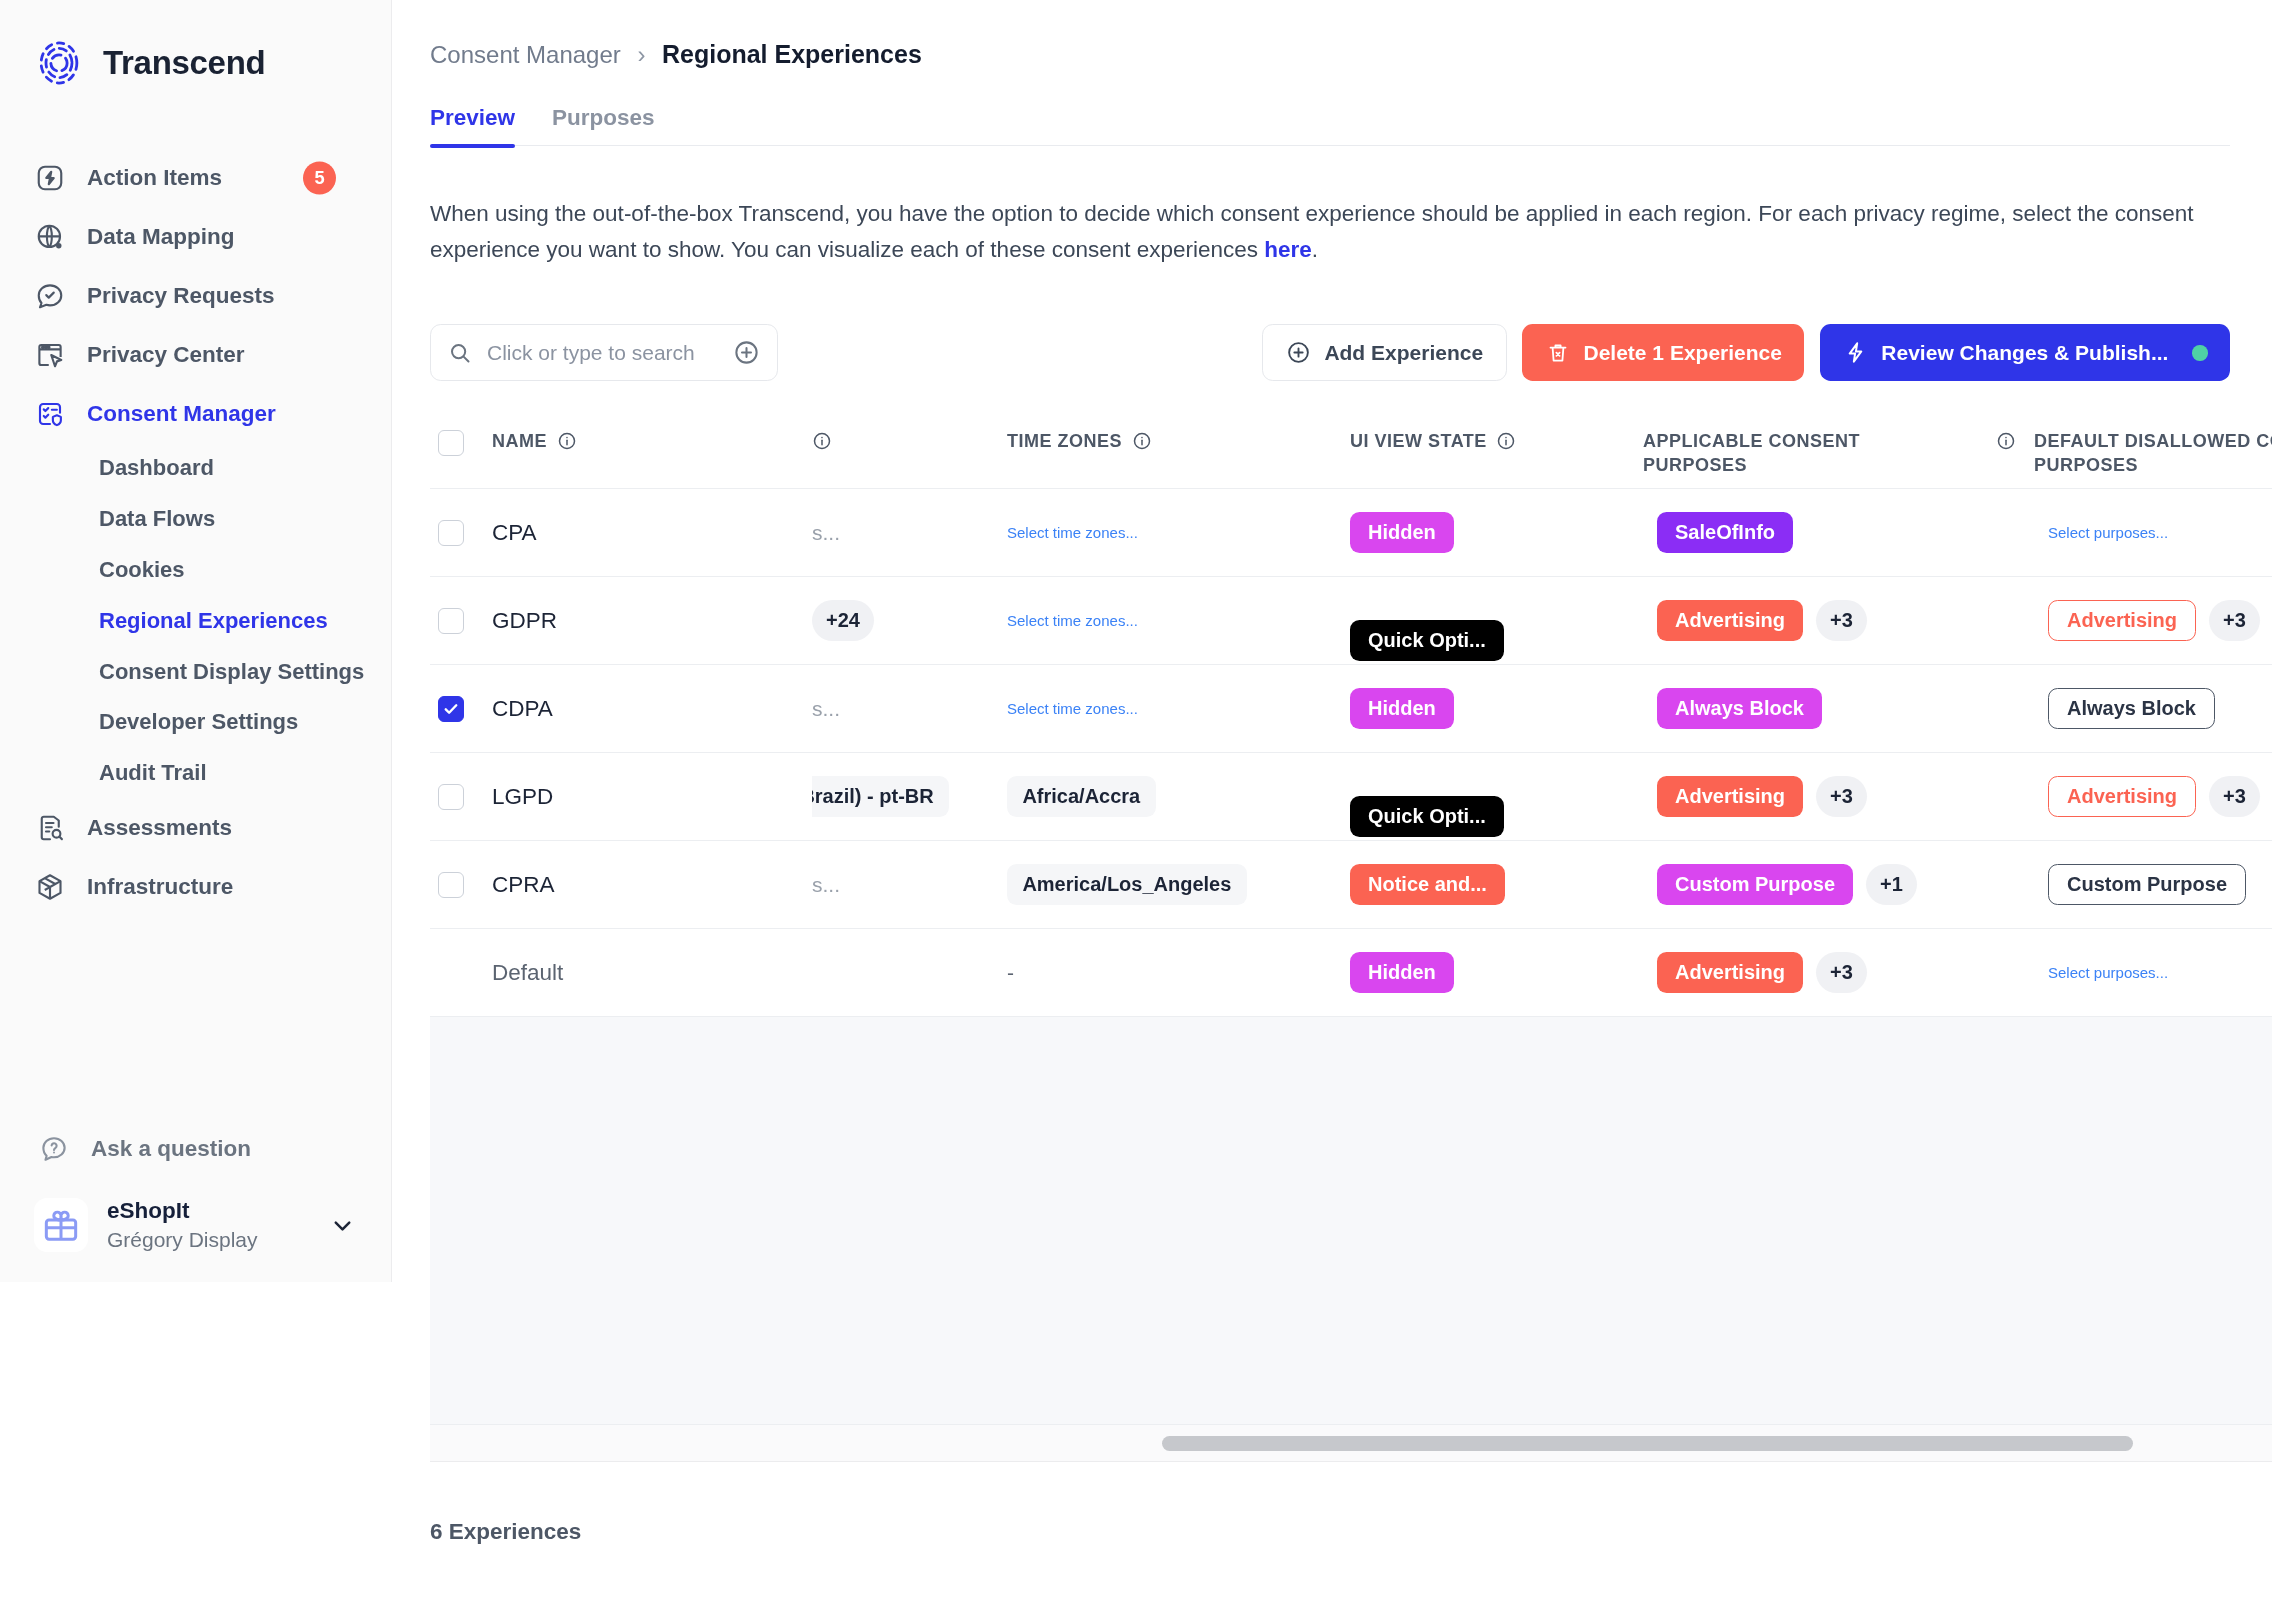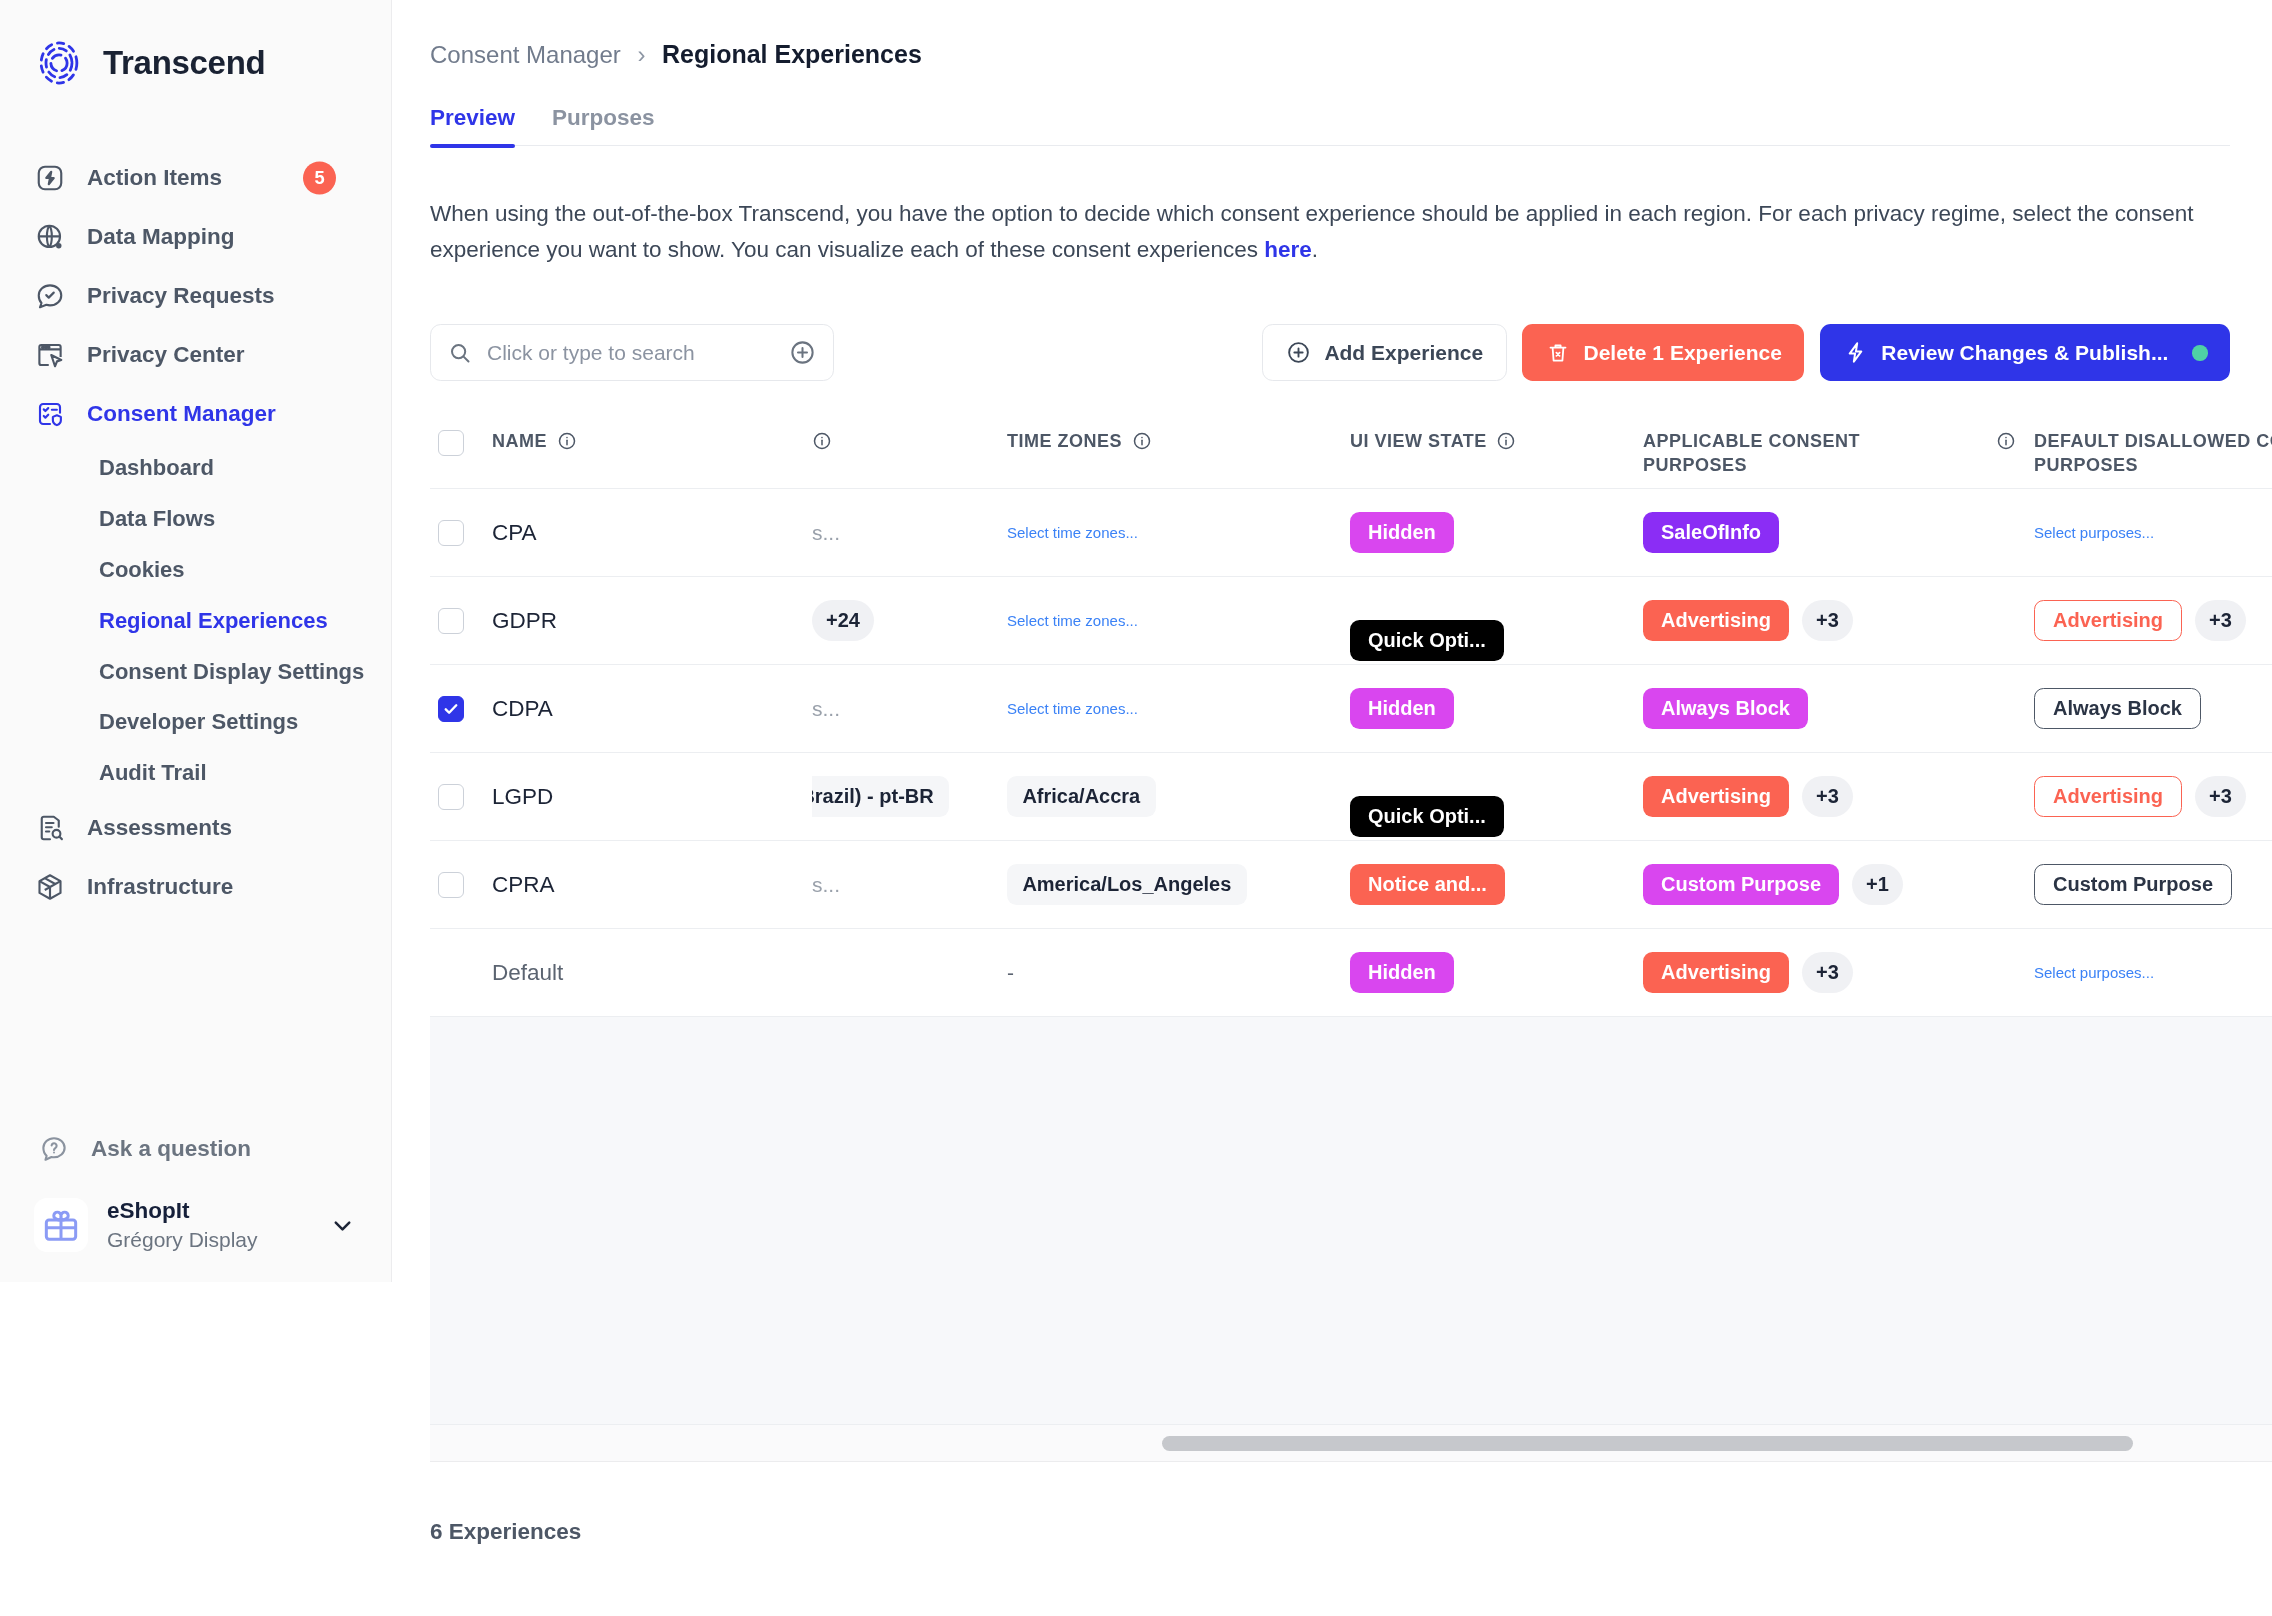--- a/index.html
+++ b/index.html
@@ -99,21 +99,21 @@
     font-size: 22.5px; line-height: 1.58; color: #3c4757; font-weight: 400;
   }
   .intro a { color: #2f35e8; font-weight: 700; text-decoration: none; }
 
   .toolbar {
     display: flex; align-items: center; justify-content: space-between;
     margin: 57px 43px 0 38px;
   }
   .search-box {
     display: flex; align-items: center; gap: 15.4px;
-    width: 404px; height: 57px;
+    width: 348px; height: 57px;
     border: 1.8px solid #e6e8ec; border-radius: 10.7px; background: #fff;
     padding: 0 16.6px;
   }
   .search-box .sicon { width: 24px; height: 24px; flex: 0 0 24px; }
   .search-ph { flex: 1; font-size: 21px; color: #8b93a1; white-space: nowrap; }
   .search-plus { width: 27px; height: 27px; flex: 0 0 27px; }
 
   .btn-row { display: flex; align-items: center; gap: 15.4px; }
   .btn {
     display: flex; align-items: center; gap: 13px;
@@ -139,21 +139,21 @@
     letter-spacing: 0.5px; text-transform: uppercase;
     display: flex; align-items: flex-start; gap: 9.5px; line-height: 1.32;
   }
   .info-ico { width: 20px; height: 20px; flex: 0 0 20px; margin-top: 1.2px; }
 
   .c-check { width: 62px; flex: 0 0 62px; display: flex; align-items: center; padding-left: 8.3px; }
   .c-name  { width: 320px; flex: 0 0 320px; }
   .c-reg   { width: 195px; flex: 0 0 195px; overflow: hidden; }
   .c-tz    { width: 343px; flex: 0 0 343px; }
   .c-ui    { width: 293px; flex: 0 0 293px; }
-  .c-acp   { width: 320px; flex: 0 0 320px; display: flex; align-items: center; gap: 13px; }
+  .c-acp   { width: 320px; flex: 0 0 320px; display: flex; align-items: center; gap: 13px; margin-left: 14px; }
   .c-acp-h { width: 320px; flex: 0 0 320px; }
   .c-sp    { width: 71px; flex: 0 0 71px; display: flex; justify-content: flex-end; padding-right: 18px;}
   .c-ddp   { width: 367px; flex: 0 0 367px; display: flex; align-items: center; gap: 13px; }
 
   .chk {
     width: 26px; height: 26px; border-radius: 6px;
     border: 1.8px solid #ccd1d9; background: #fff;
   }
   .chk.on {
     background: #2f35e8; border-color: #2f35e8;

